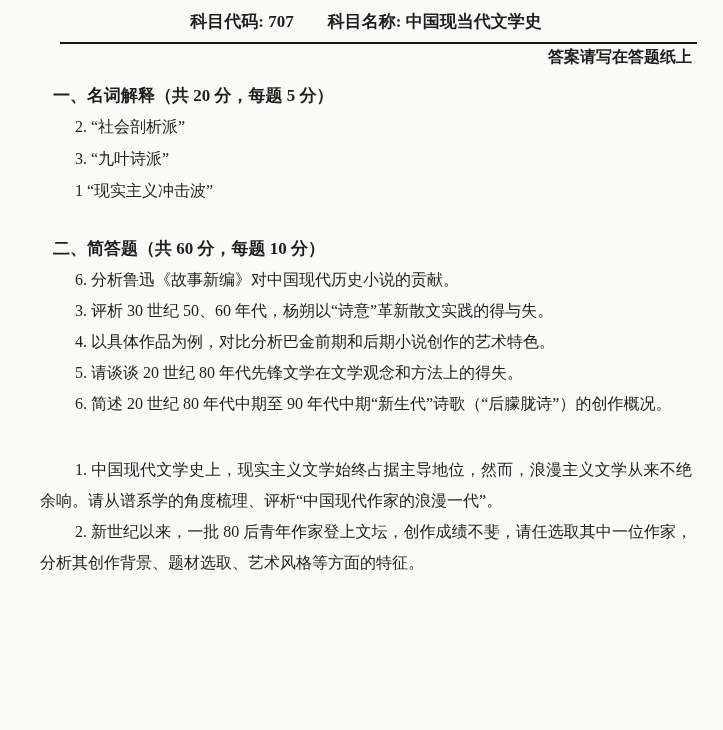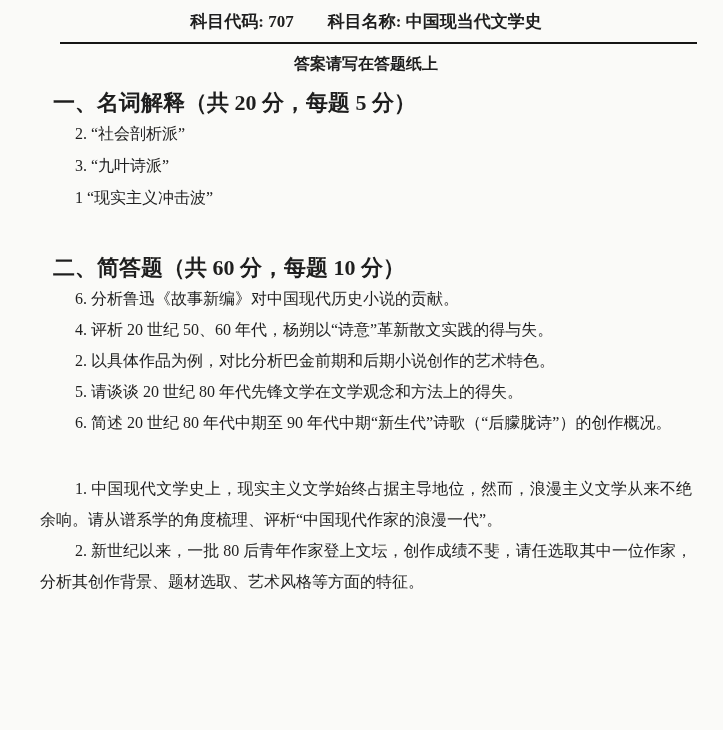--- a/index.html
+++ b/index.html
@@ -26,44 +26,44 @@
     white-space: nowrap;
   }
   .header .gap { display: inline-block; width: 34px; }
   .rule {
     height: 2px;
     background: #151515;
     width: 637px;
     margin: 10px 0 0 20px;
   }
   .notice {
-    margin-top: 11px;
-    text-align: center;
+    margin-top: 4px;
+    text-align: right;
     font-weight: bold;
     font-size: 16px;
     line-height: 18px;
   }
   section { margin: 0; }
   section h2 {
     margin: 0;
     padding-left: 13px;
-    font-size: 22px;
+    font-size: 17px;
     font-weight: bold;
     line-height: 31px;
   }
   p.item {
     margin: 0;
     font-size: 16px;
     line-height: 31px;
     text-indent: 35px;
     text-align: justify;
   }
   .sec-1 { margin-top: 14px; }
   .sec-1 p.item { line-height: 32px; }
-  .sec-2 { margin-top: 38px; }
+  .sec-2 { margin-top: 26px; }
   .sec-3 { margin-top: 35px; }
 </style>
 </head>
 <body>
 
 <div class="page">
 
   <div class="header">
     <span>科目代码: 707</span><span class="gap"></span><span>科目名称: 中国现当代文学史</span>
   </div>
@@ -75,22 +75,22 @@
   <section class="sec-1">
     <h2>一、名词解释（共 20 分，每题 5 分）</h2>
     <p class="item">2. “社会剖析派”</p>
     <p class="item">3. “九叶诗派”</p>
     <p class="item">1 “现实主义冲击波”</p>
   </section>
 
   <section class="sec-2">
     <h2>二、简答题（共 60 分，每题 10 分）</h2>
     <p class="item">6. 分析鲁迅《故事新编》对中国现代历史小说的贡献。</p>
-    <p class="item">4. 评析 20 世纪 50、60 年代，杨朔以“诗意”革新散文实践的得与失。</p>
-    <p class="item">2. 以具体作品为例，对比分析巴金前期和后期小说创作的艺术特色。</p>
+    <p class="item">3. 评析 30 世纪 50、60 年代，杨朔以“诗意”革新散文实践的得与失。</p>
+    <p class="item">4. 以具体作品为例，对比分析巴金前期和后期小说创作的艺术特色。</p>
     <p class="item">5. 请谈谈 20 世纪 80 年代先锋文学在文学观念和方法上的得失。</p>
     <p class="item">6. 简述 20 世纪 80 年代中期至 90 年代中期“新生代”诗歌（“后朦胧诗”）的创作概况。</p>
   </section>
 
   <section class="sec-3">
     <p class="item">1. 中国现代文学史上，现实主义文学始终占据主导地位，然而，浪漫主义文学从来不绝余响。请从谱系学的角度梳理、评析“中国现代作家的浪漫一代”。</p>
     <p class="item">2. 新世纪以来，一批 80 后青年作家登上文坛，创作成绩不斐，请任选取其中一位作家，分析其创作背景、题材选取、艺术风格等方面的特征。</p>
   </section>
 
 </div>

